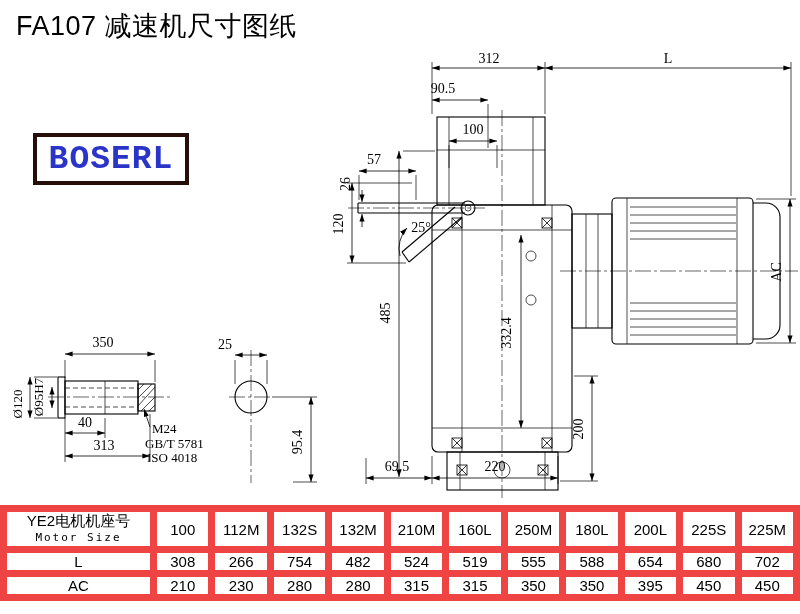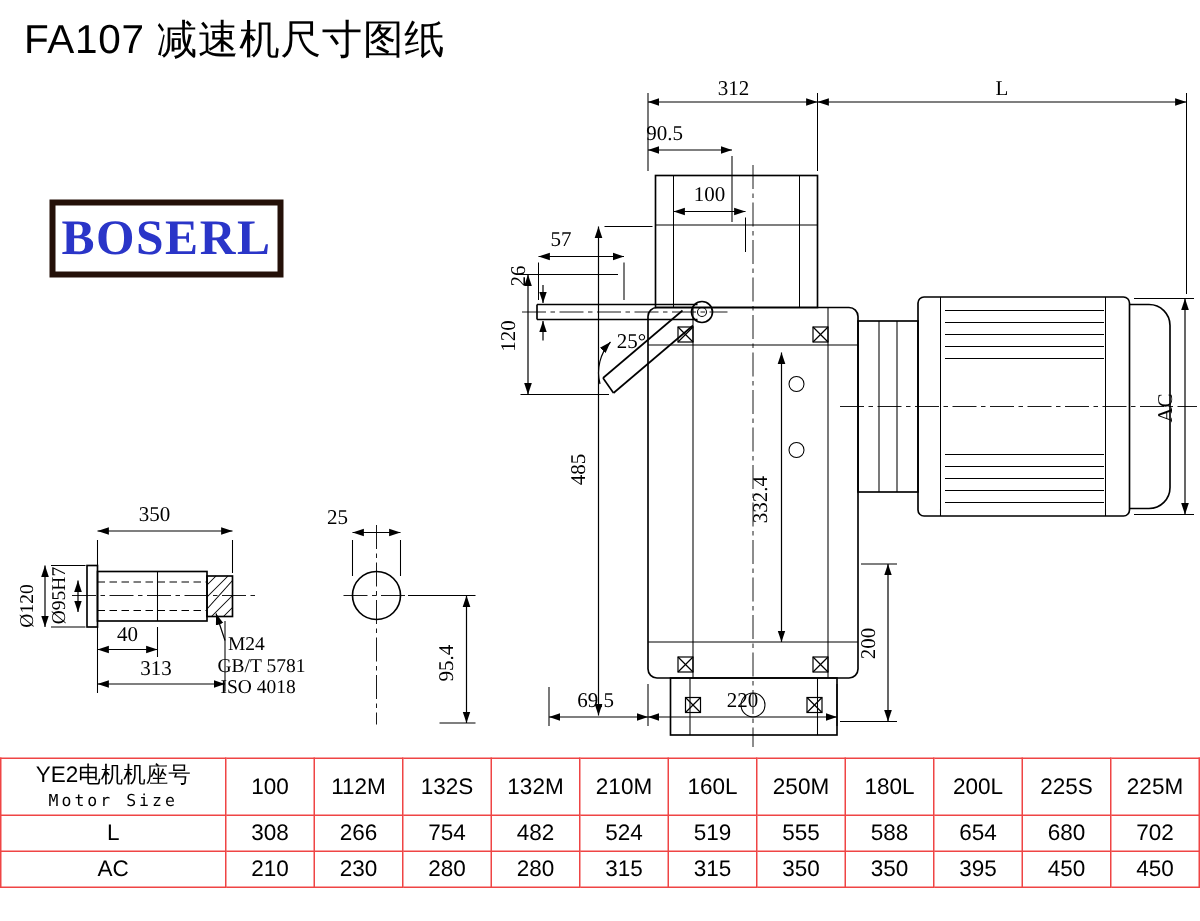--- a/index.html
+++ b/index.html
@@ -5,37 +5,37 @@
   * { margin:0; padding:0; box-sizing:border-box; }
   html,body { width:800px; height:614px; background:#ffffff; overflow:hidden;
               position:relative; font-family:"Liberation Sans", sans-serif; color:#000; }
 
   .title { position:absolute; left:16px; top:8px; font-size:27px; font-weight:400;
            letter-spacing:0.5px; }
 
   .logo { position:absolute; left:33px; top:133px; width:156px; height:52px;
           border:4px solid #241008; background:#fff; display:flex;
           align-items:center; justify-content:center; }
-  .logo span { font-family:Liberation Serif, serif; font-size:33px; font-weight:600;
+  .logo span { font-family:Liberation Mono, monospace; font-size:33px; font-weight:600;
                color:#2a35c8; letter-spacing:1px; }
 
   svg.drawing { position:absolute; left:0; top:0; }
   .ln   { stroke:#000; stroke-width:1.1; fill:none; }
   .thin { stroke:#000; stroke-width:0.7; fill:none; }
   .dash { stroke:#000; stroke-width:0.7; fill:none; stroke-dasharray:5 3; }
   .cl   { stroke:#000; stroke-width:0.6; fill:none; stroke-dasharray:16 3 3 3; }
   .dimline { stroke:#000; stroke-width:0.8; fill:none; }
   .ext  { stroke:#000; stroke-width:0.7; fill:none; }
   text.dim { font-family:"Liberation Serif", serif; font-size:14px; fill:#000; }
   text.small { font-size:13px; }
   .xm rect, .xm line { stroke:#000; stroke-width:0.8; fill:none; }
 
   table.sizes { position:absolute; left:0; top:505px; width:800px;
                 border-collapse:collapse; table-layout:fixed; background:#fff; }
-  .sizes th, .sizes td { border:1px solid #ef4444; text-align:center; vertical-align:middle;
+  .sizes th, .sizes td { border:7px solid #ef4444; text-align:center; vertical-align:middle;
                          font-weight:400; font-size:15px; padding:0; }
   .sizes thead tr { height:38px; }
   .sizes tbody tr { height:24px; }
   .hdr-cn { font-size:15px; line-height:18px; }
   .hdr-en { font-family:"DejaVu Sans Mono", monospace; font-size:11px;
             letter-spacing:2px; line-height:16px; }
 </style>
 </head>
 <body>
 

